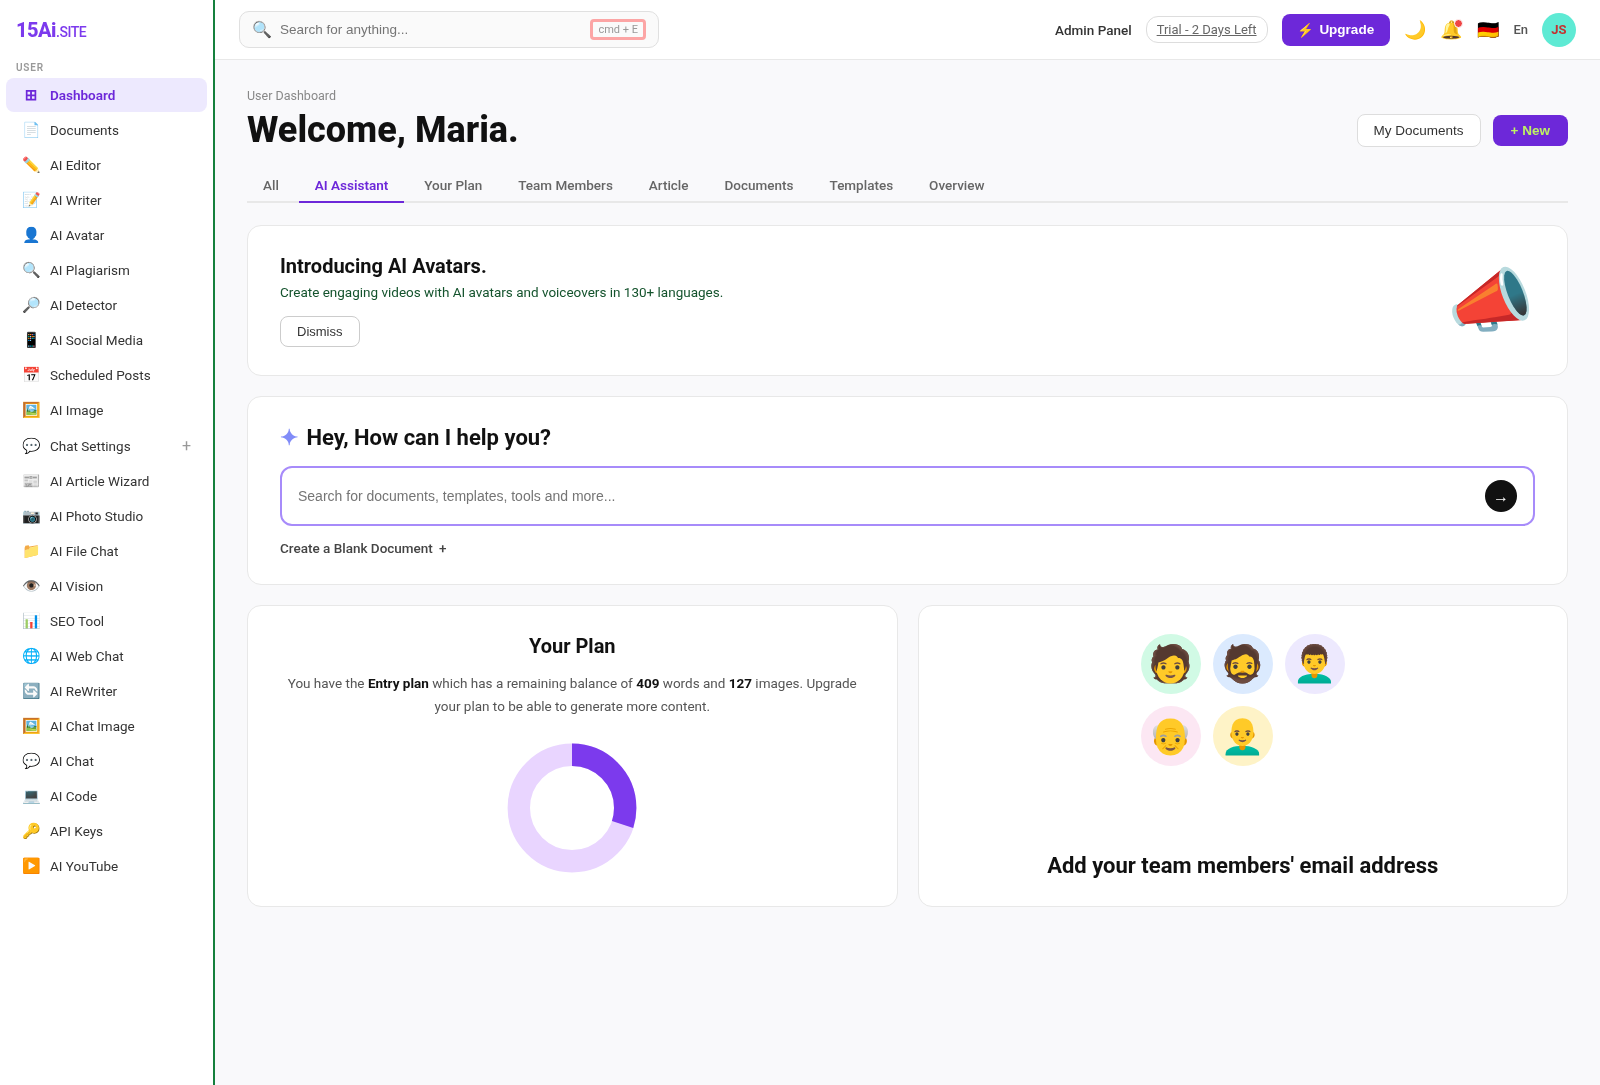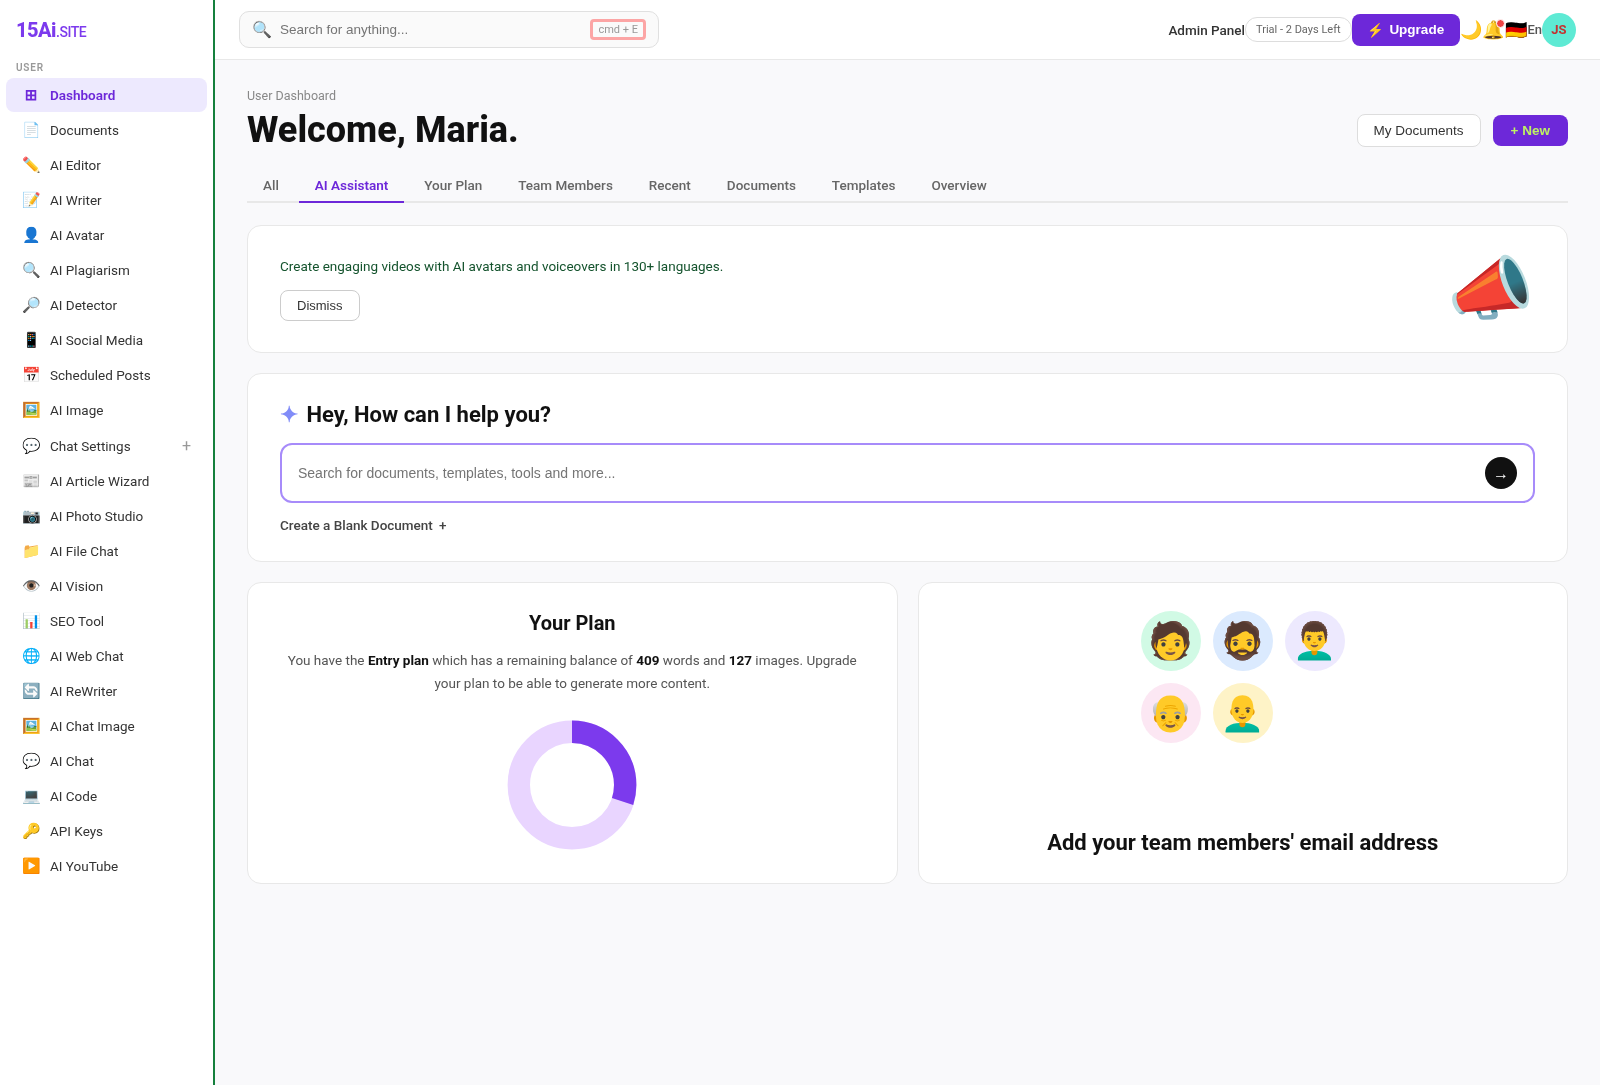--- a/index.html
+++ b/index.html
@@ -95,28 +95,30 @@
       font-size: 11px;
       color: #999;
       border: 3px solid #fca5a5;
       border-radius: 4px;
       padding: 1px 5px;
     }
     .nav-right {
       margin-left: auto;
       display: flex;
       align-items: center;
+      gap: 14px;
     }
     .nav-admin { font-size: 13.5px; color: #333; font-weight: 500; cursor: pointer; }
     .nav-trial {
-      font-size: 11px;
+      font-size: 13px;
       color: #666;
       border: 1px solid #ddd;
       border-radius: 12px;
       padding: 5px 10px;
+      text-decoration: underline;
     }
     .btn-upgrade {
       background: #6d28d9;
       color: #fff;
       border: none;
       border-radius: 8px;
       padding: 8px 16px;
       font-size: 13.5px;
       font-weight: 600;
       cursor: pointer;
@@ -484,28 +486,29 @@
         <button class="btn-my-docs">My Documents</button>
         <button class="btn-new">+ New</button>
       </div>
     </div>
 
     <div class="tabs" id="tab-bar">
         <div class="tab">All</div>
         <div class="tab active">AI Assistant</div>
         <div class="tab">Your Plan</div>
         <div class="tab">Team Members</div>
-        <div class="tab">Recent</div>
+        <div class="tab">Article</div>
         <div class="tab">Documents</div>
         <div class="tab">Templates</div>
         <div class="tab">Overview</div>
       </div>
 
     <div class="banner-card">
       <div class="banner-left">
+        <h2>Introducing AI Avatars.</h2>
         <p>Create engaging videos with AI avatars and voiceovers in 130+ languages.</p>
         <button class="btn-dismiss">Dismiss</button>
       </div>
       <div class="banner-img">📣</div>
     </div>
 
     <div class="ai-help-card">
       <div class="ai-help-title">
         <span class="sparkle">✦</span>
         <span>Hey, How can I help you?</span>

